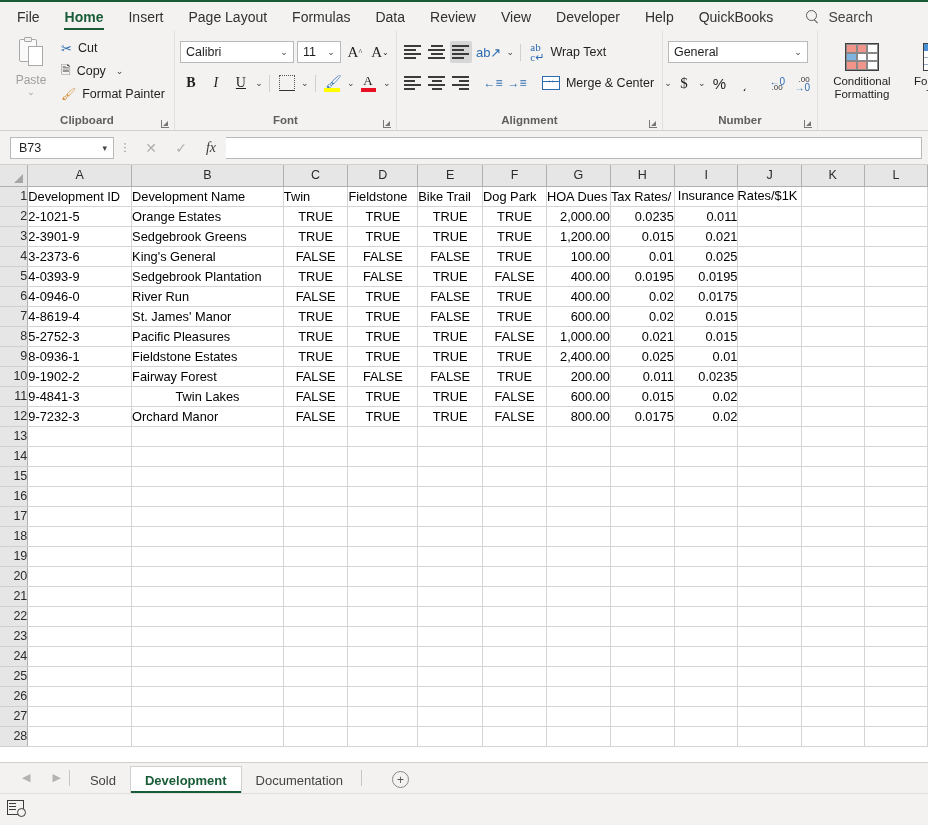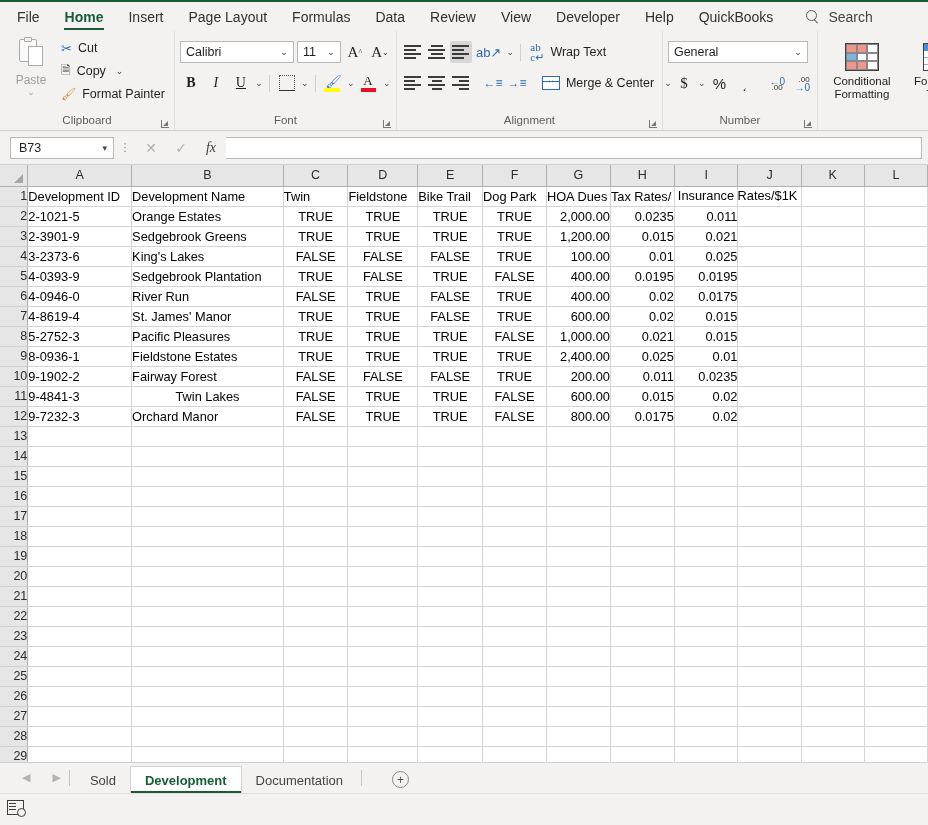--- a/index.html
+++ b/index.html
@@ -66,21 +66,21 @@
   .group {
     position:relative;
     display:flex;
     flex-direction:column;
     padding: 4px 5px 0 5px;
   }
   .group + .group { border-left:1px solid #e1dfdd; }
   .group-body { flex:1; display:flex; }
   .group-label {
     height:17px; line-height:15px; text-align:center;
-    font-size:11.5px; color:#605e5c;
+    font-size:11.5px; color:#605e5c;font-weight:bold;
   }
   .dlg {
     position:absolute; right:4px; bottom:1px;
     width:10px; height:10px; font-size:9px; color:#777;
     line-height:10px; cursor:pointer;
   }
   .dlg::before{
     content:""; position:absolute; left:1px; bottom:1px; width:7px; height:7px;
     border-left:1px solid #777; border-bottom:1px solid #777;
   }
@@ -617,21 +617,21 @@
             <td class="cell al-right" style="width: 64px;">1,200.00</td>
             <td class="cell al-right" style="width: 64px;">0.015</td>
             <td class="cell al-right" style="width: 64px;">0.021</td>
             <td class="cell al-left" style="width: 64px;"></td>
             <td class="cell al-left" style="width: 64px;"></td>
             <td class="cell al-left" style="width: 64px;"></td>
           </tr>
           <tr>
             <td class="rowh">4</td>
             <td class="cell al-left" style="width: 104px; margin-top: 10px;">3-2373-6</td>
-            <td class="cell al-left" style="width: 152px;">King's Lakes</td>
+            <td class="cell al-left" style="width: 152px;">King's General</td>
             <td class="cell al-center" style="width: 65px;">FALSE</td>
             <td class="cell al-center" style="width: 70px;">FALSE</td>
             <td class="cell al-center" style="width: 65px;">FALSE</td>
             <td class="cell al-center" style="width: 64px;">TRUE</td>
             <td class="cell al-right" style="width: 64px;">100.00</td>
             <td class="cell al-right" style="width: 64px;">0.01</td>
             <td class="cell al-right" style="width: 64px;">0.025</td>
             <td class="cell al-left" style="width: 64px;"></td>
             <td class="cell al-left" style="width: 64px;"></td>
             <td class="cell al-left" style="width: 64px;"></td>
@@ -976,35 +976,20 @@
             <td class="cell" style="width: 64px;"></td>
             <td class="cell" style="width: 64px;"></td>
             <td class="cell" style="width: 64px;"></td>
             <td class="cell" style="width: 64px;"></td>
             <td class="cell" style="width: 64px;"></td>
             <td class="cell" style="width: 64px;"></td>
             <td class="cell" style="width: 64px;"></td>
           </tr>
           <tr>
             <td class="rowh">28</td>
-            <td class="cell" style="width: 104px;"></td>
-            <td class="cell" style="width: 152px;"></td>
-            <td class="cell" style="width: 65px;"></td>
-            <td class="cell" style="width: 70px;"></td>
-            <td class="cell" style="width: 65px;"></td>
-            <td class="cell" style="width: 64px;"></td>
-            <td class="cell" style="width: 64px;"></td>
-            <td class="cell" style="width: 64px;"></td>
-            <td class="cell" style="width: 64px;"></td>
-            <td class="cell" style="width: 64px;"></td>
-            <td class="cell" style="width: 64px;"></td>
-            <td class="cell" style="width: 64px;"></td>
-          </tr>
-          <tr>
-            <td class="rowh">29</td>
             <td class="cell" style="width: 104px;"></td>
             <td class="cell" style="width: 152px;"></td>
             <td class="cell" style="width: 65px;"></td>
             <td class="cell" style="width: 70px;"></td>
             <td class="cell" style="width: 65px;"></td>
             <td class="cell" style="width: 64px;"></td>
             <td class="cell" style="width: 64px;"></td>
             <td class="cell" style="width: 64px;"></td>
             <td class="cell" style="width: 64px;"></td>
             <td class="cell" style="width: 64px;"></td>

